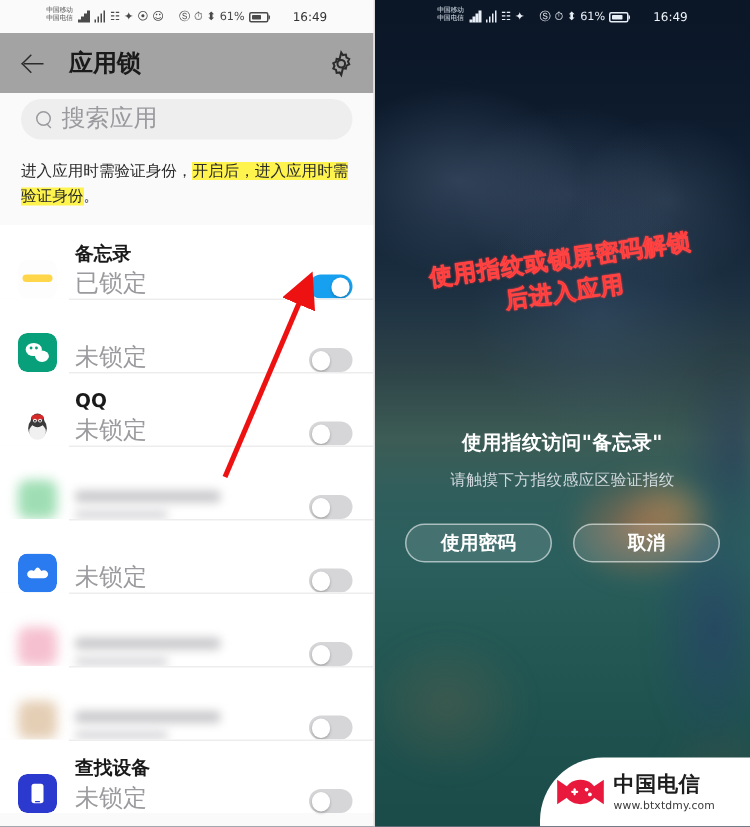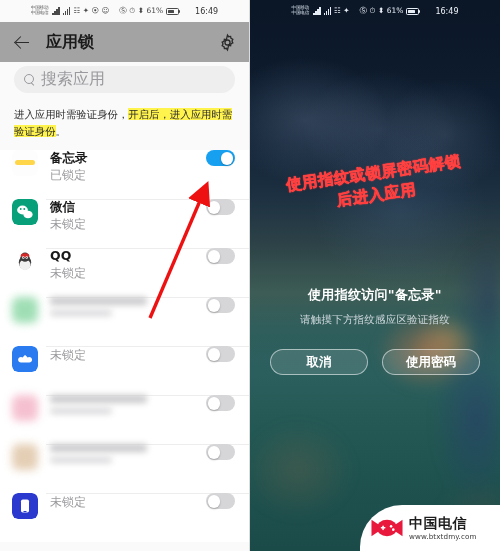--- a/index.html
+++ b/index.html
@@ -67,31 +67,31 @@
     background:#9a9a9e;transform:rotate(45deg);transform-origin:left center;}
   .search-ph { font-size:16px; color:#9a9a9e; }
 
   .desc {
     margin:13px 14px 0; font-size:10.4px; line-height:1.65; color:#2b2b2b;
   }
   .hl { background:#fff34d; }
 
   .app-list { margin-top:10px; }
   .app-row {
-    display:flex; align-items:flex-start; height:49px; padding:0 14px 0 12px;
+    display:flex; align-items:flex-end; height:49px; padding:0 14px 0 12px;
     position:relative; background:#fff;
   }
   .app-row + .app-row::before{
     content:""; position:absolute; left:46px; right:0; top:0; height:1px; background:#ededed;
   }
   .app-icon { width:26px;height:26px;border-radius:6px;flex:none;
     display:flex;align-items:center;justify-content:center; overflow:hidden; }
   .app-text { margin-left:12px; flex:1; min-width:0; }
   .app-name { font-size:12.5px; color:#1a1a1a; font-weight:600; line-height:1.25; }
-  .app-state { font-size:12px; color:#9b9b9f; line-height:1.35; margin-top:1px; }
+  .app-state { font-size:16px; color:#9b9b9f; line-height:1.35; margin-top:1px; }
 
   .toggle { width:29px;height:16px;border-radius:9px;background:#d6d6d8;
     position:relative; flex:none; cursor:pointer; }
   .toggle .knob{position:absolute;top:1.6px;left:1.8px;width:12.6px;height:12.6px;
     border-radius:50%;background:#fff;box-shadow:0 1px 2px rgba(0,0,0,.25);}
   .toggle.on{background:#18a0f0;}
   .toggle.on .knob{left:14.6px;}
 
   
   .app-row.blurred .app-icon { filter:blur(4px); opacity:.85; }
@@ -262,21 +262,20 @@
           <div class="app-icon">
             <svg viewBox="0 0 26 26">
               <rect width="26" height="26" rx="6" fill="#07a07a"></rect>
               <ellipse cx="10.5" cy="11" rx="5.4" ry="4.4" fill="#fff"></ellipse>
               <ellipse cx="16" cy="15.5" rx="4.6" ry="3.8" fill="#fff"></ellipse>
               <circle cx="8.7" cy="10" r=".95" fill="#07a07a"></circle>
               <circle cx="12.3" cy="10" r=".95" fill="#07a07a"></circle>
             </svg>
           </div>
           <div class="app-text">
-            <div class="app-name">微信</div>
             <div class="app-state">未锁定</div>
           </div>
           <div class="toggle">
             <span class="knob"></span>
           </div>
         </div>
         <div class="app-row">
           <div class="app-icon">
             <svg viewBox="0 0 26 26">
               <ellipse cx="13" cy="14.5" rx="6.2" ry="7.2" fill="#3b3b3b"></ellipse>
@@ -355,20 +354,21 @@
         </div>
         <div class="app-row">
           <div class="app-icon">
             <svg viewBox="0 0 26 26">
               <rect width="26" height="26" rx="6" fill="#2b39cf"></rect>
               <rect x="9" y="6.5" width="8" height="13" rx="1.8" fill="#fff"></rect>
               <rect x="11.3" y="18" width="3.4" height=".9" rx=".45" fill="#2b39cf"></rect>
             </svg>
           </div>
           <div class="app-text">
+            <div class="app-name">查找设备</div>
             <div class="app-state">未锁定</div>
           </div>
           <div class="toggle">
             <span class="knob"></span>
           </div>
         </div>
       </div>
 
     <svg class="arrow-svg" viewBox="0 0 250 551">
       <defs>
@@ -419,22 +419,22 @@
 
     <div class="annot">
       <span>使用指纹或锁屏密码解锁</span>
       <span>后进入应用</span>
     </div>
 
     <div class="dialog">
       <div class="dlg-title">使用指纹访问"备忘录"</div>
       <div class="dlg-sub">请触摸下方指纹感应区验证指纹</div>
       <div class="dlg-btns">
+        <div class="dlg-btn">使用密码</div>
         <div class="dlg-btn">取消</div>
-        <div class="dlg-btn">使用密码</div>
       </div>
     </div>
 
     <div class="fp-wrap">
       
     </div>
 
     <div class="watermark">
       <svg class="wm-logo" viewBox="0 0 46 36">
         <path d="M2 7 L11 13 L11 23 L2 29 Z" fill="#e8193c"></path>

